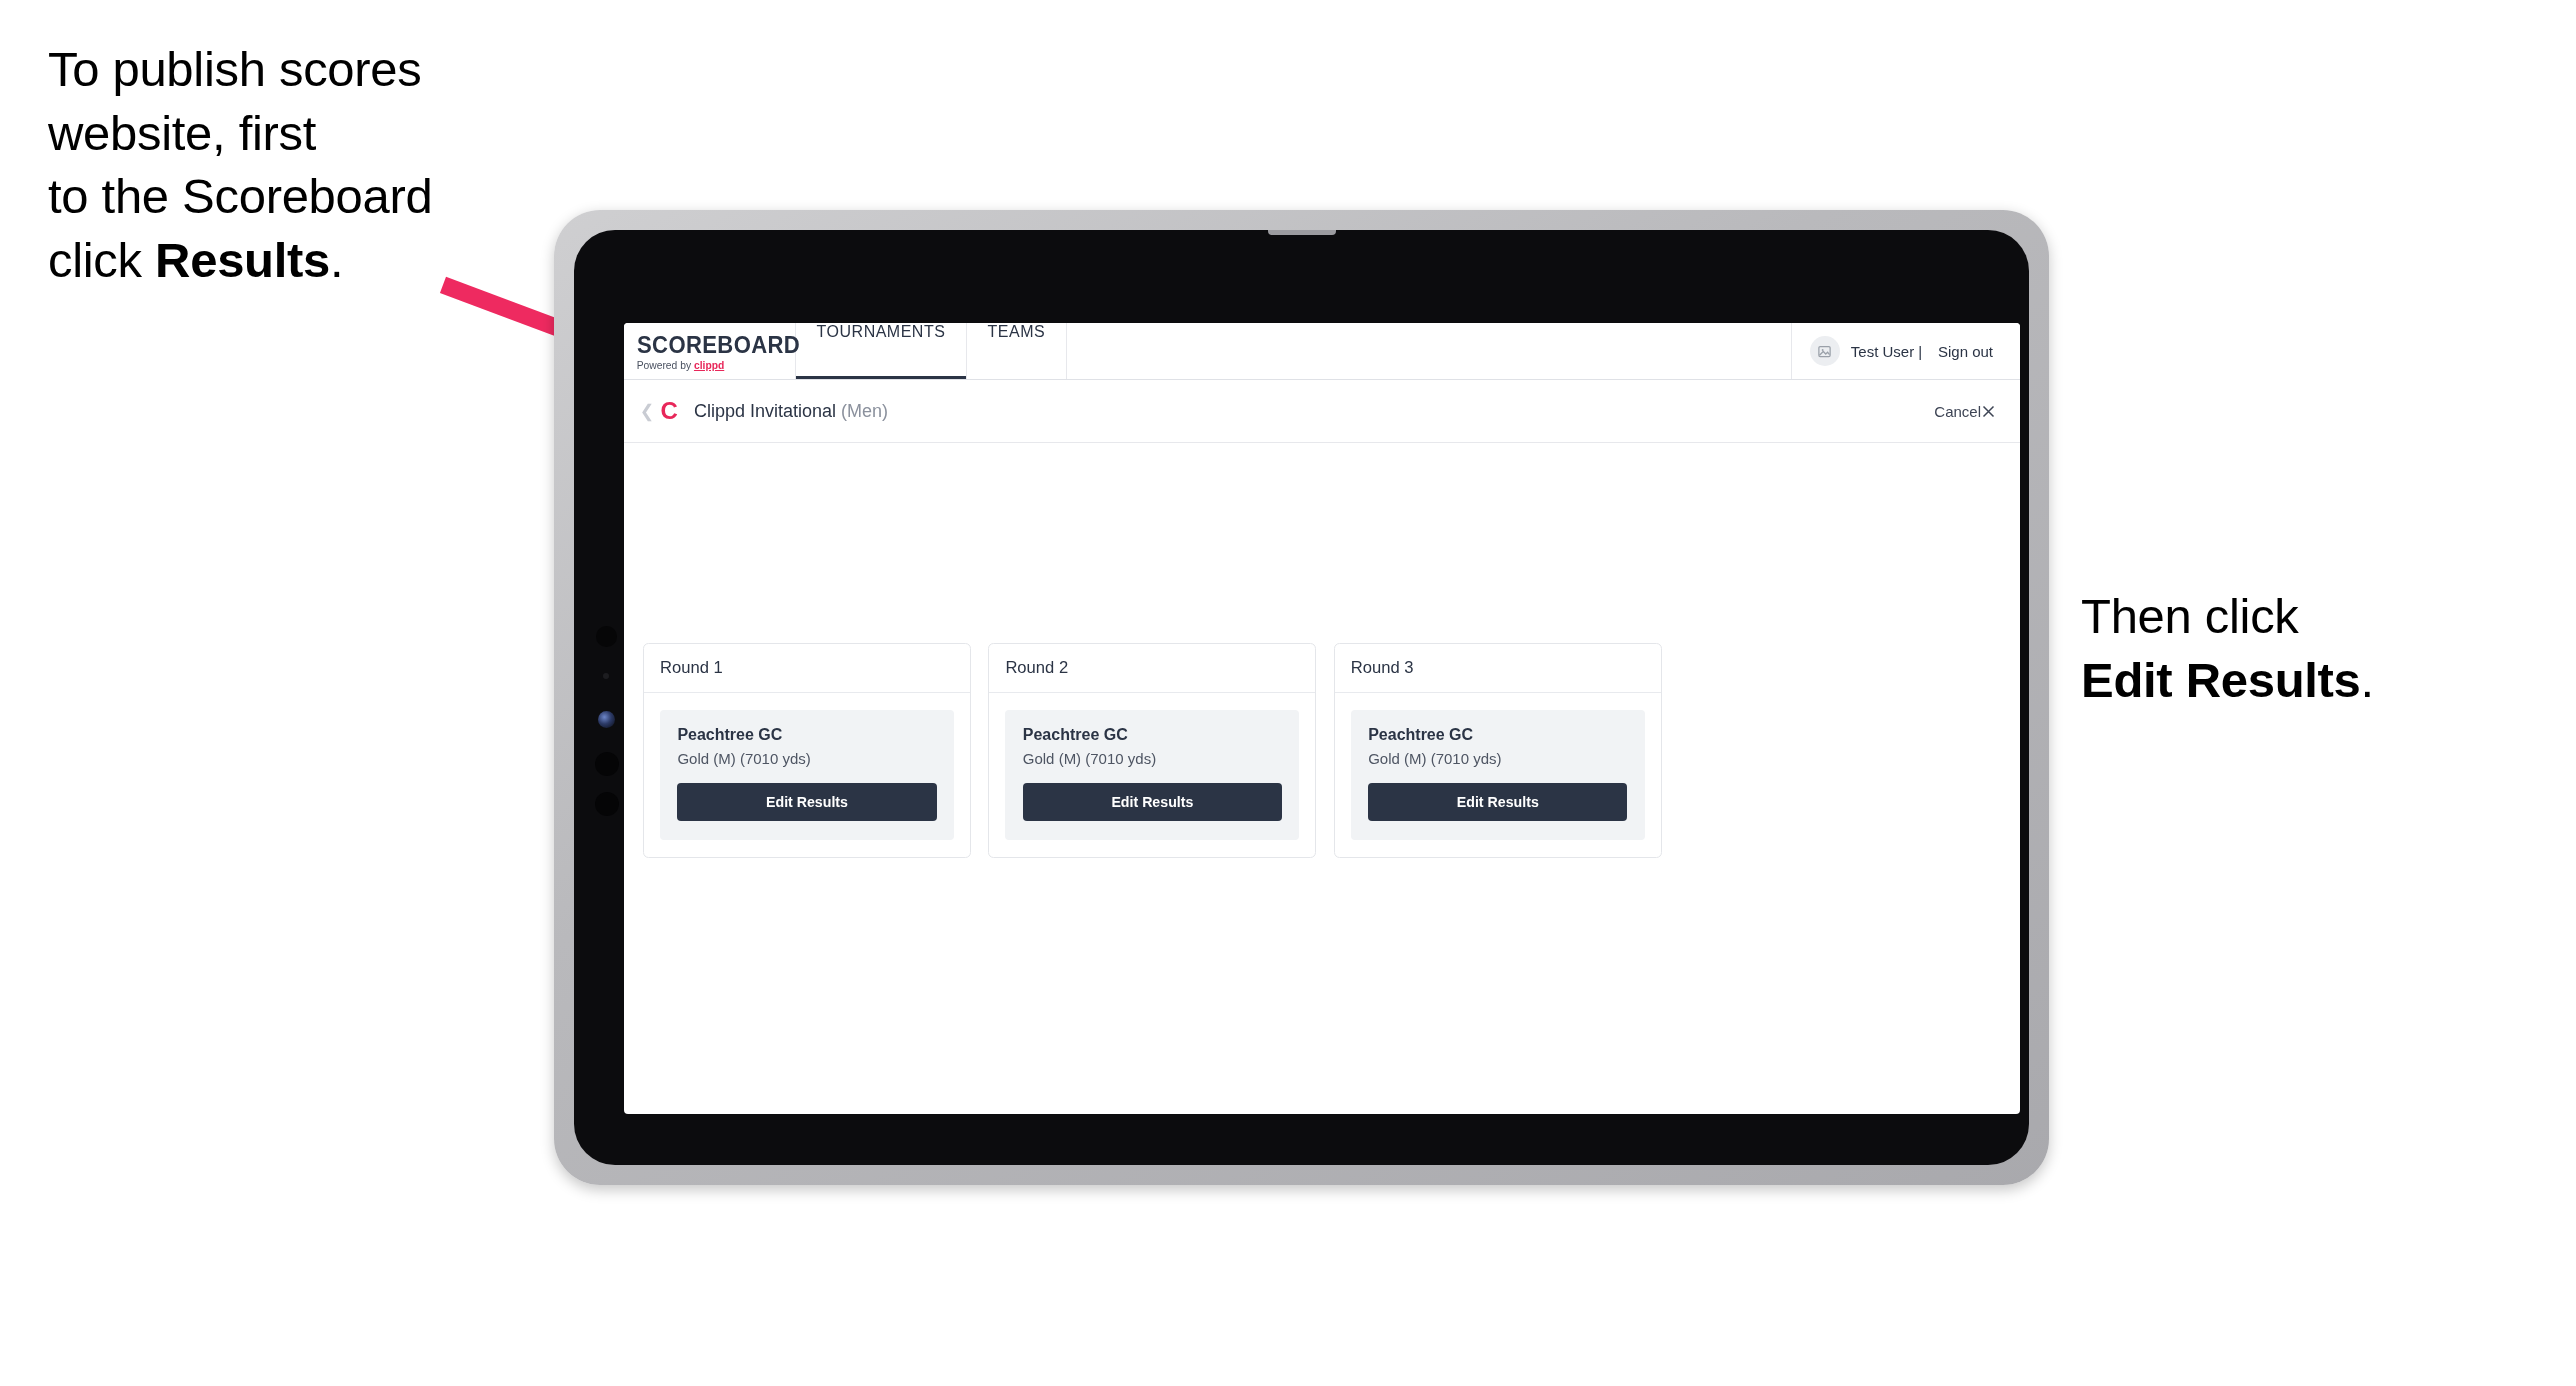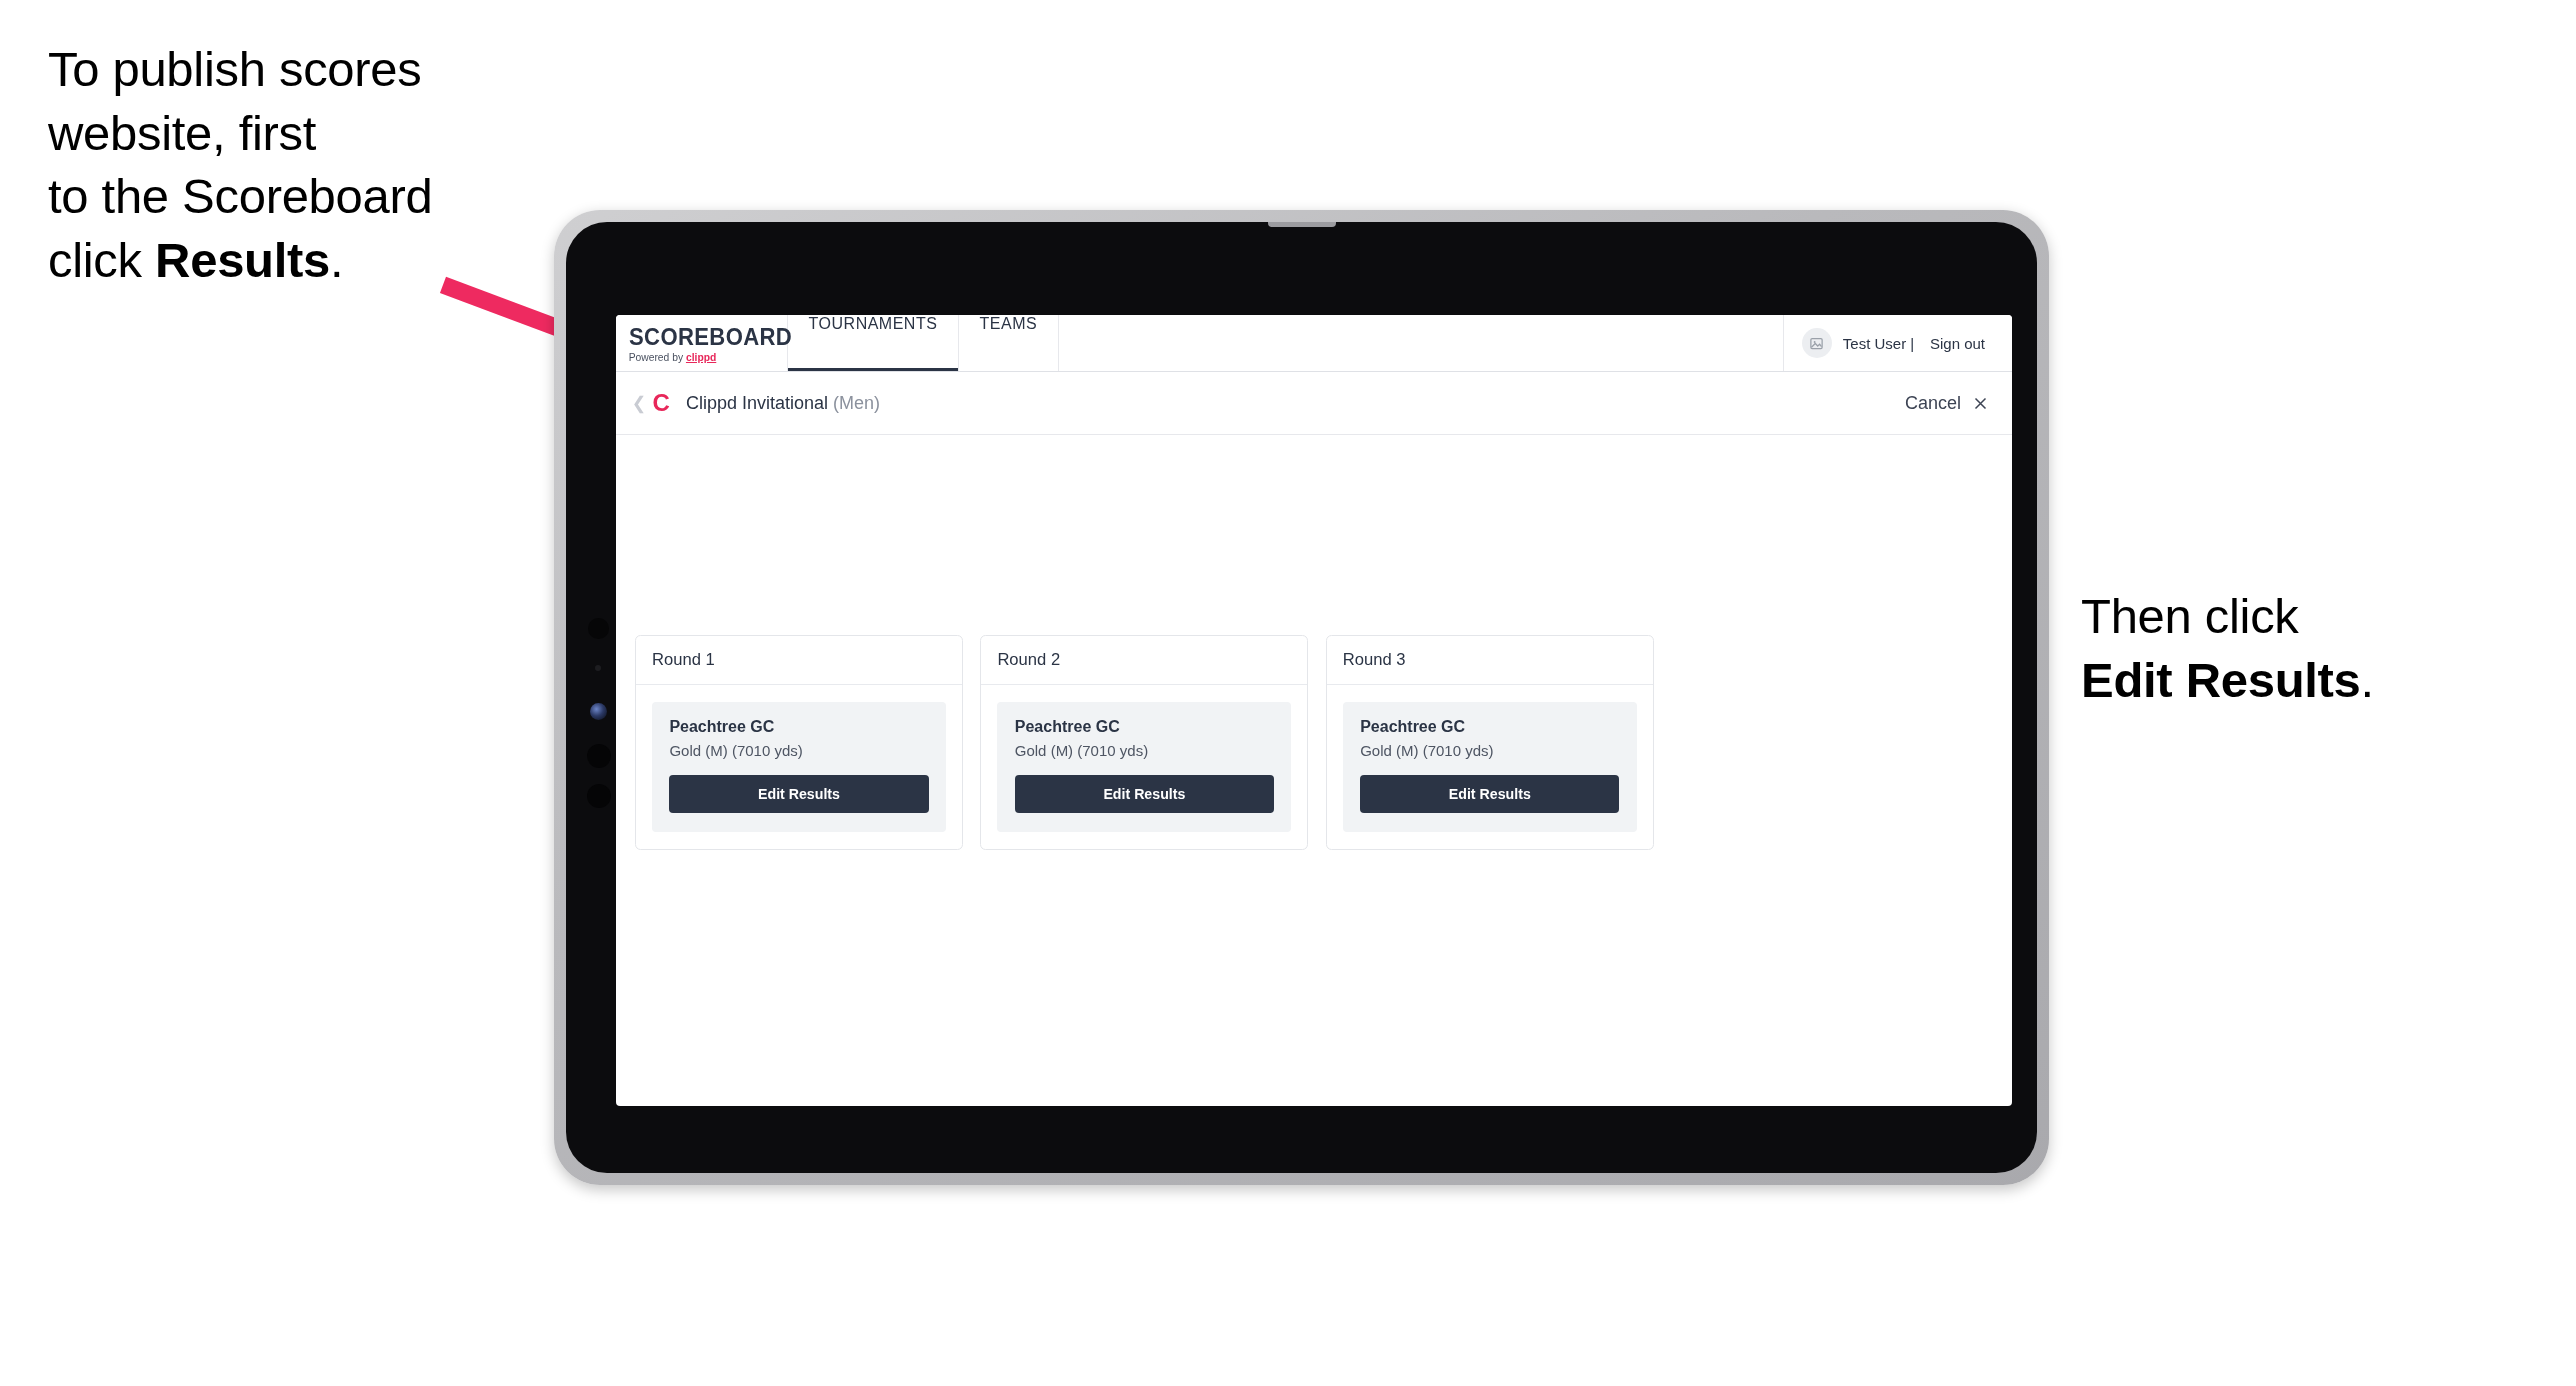--- a/index.html
+++ b/index.html
@@ -55,21 +55,21 @@
 
   
   #tablet {
     position: absolute;
     left: 554px;
     top: 210px;
     width: 1495px;
     height: 975px;
     background: linear-gradient(150deg,#cfcfd1 0%,#b9b9bc 40%,#a9a9ad 100%);
     border-radius: 46px;
-    padding: 12px;
+    padding: 20px;
     box-shadow: 0 4.7px 14.2px rgba(0,0,0,0.22);
   }
 
   #tablet-body {
     position: relative;
     width: 100%;
     height: 100%;
     background: #0c0c0e;
     border-radius: 41px;
     overflow: hidden;
@@ -211,22 +211,22 @@
     line-height: 1;
   }
   #tourn-title {
     margin-left: 16px;
     font-size: 18px;
     color: #2b3445;
   }
   #tourn-title .gender { color: #8b919d; }
   #titlebar-spacer { flex: 1; }
   #cancel-btn {
-    display: flex; align-items: center; gap: 12px;
-    font-size: 18px;
+    display: flex; align-items: center; gap: 0;
+    font-size: 15px;
     color: #3d4454;
     cursor: pointer;
   }
 
   
   #tabstrip {
     height: 55px;
     background: #2b3445;
     display: flex;
     align-items: center;

